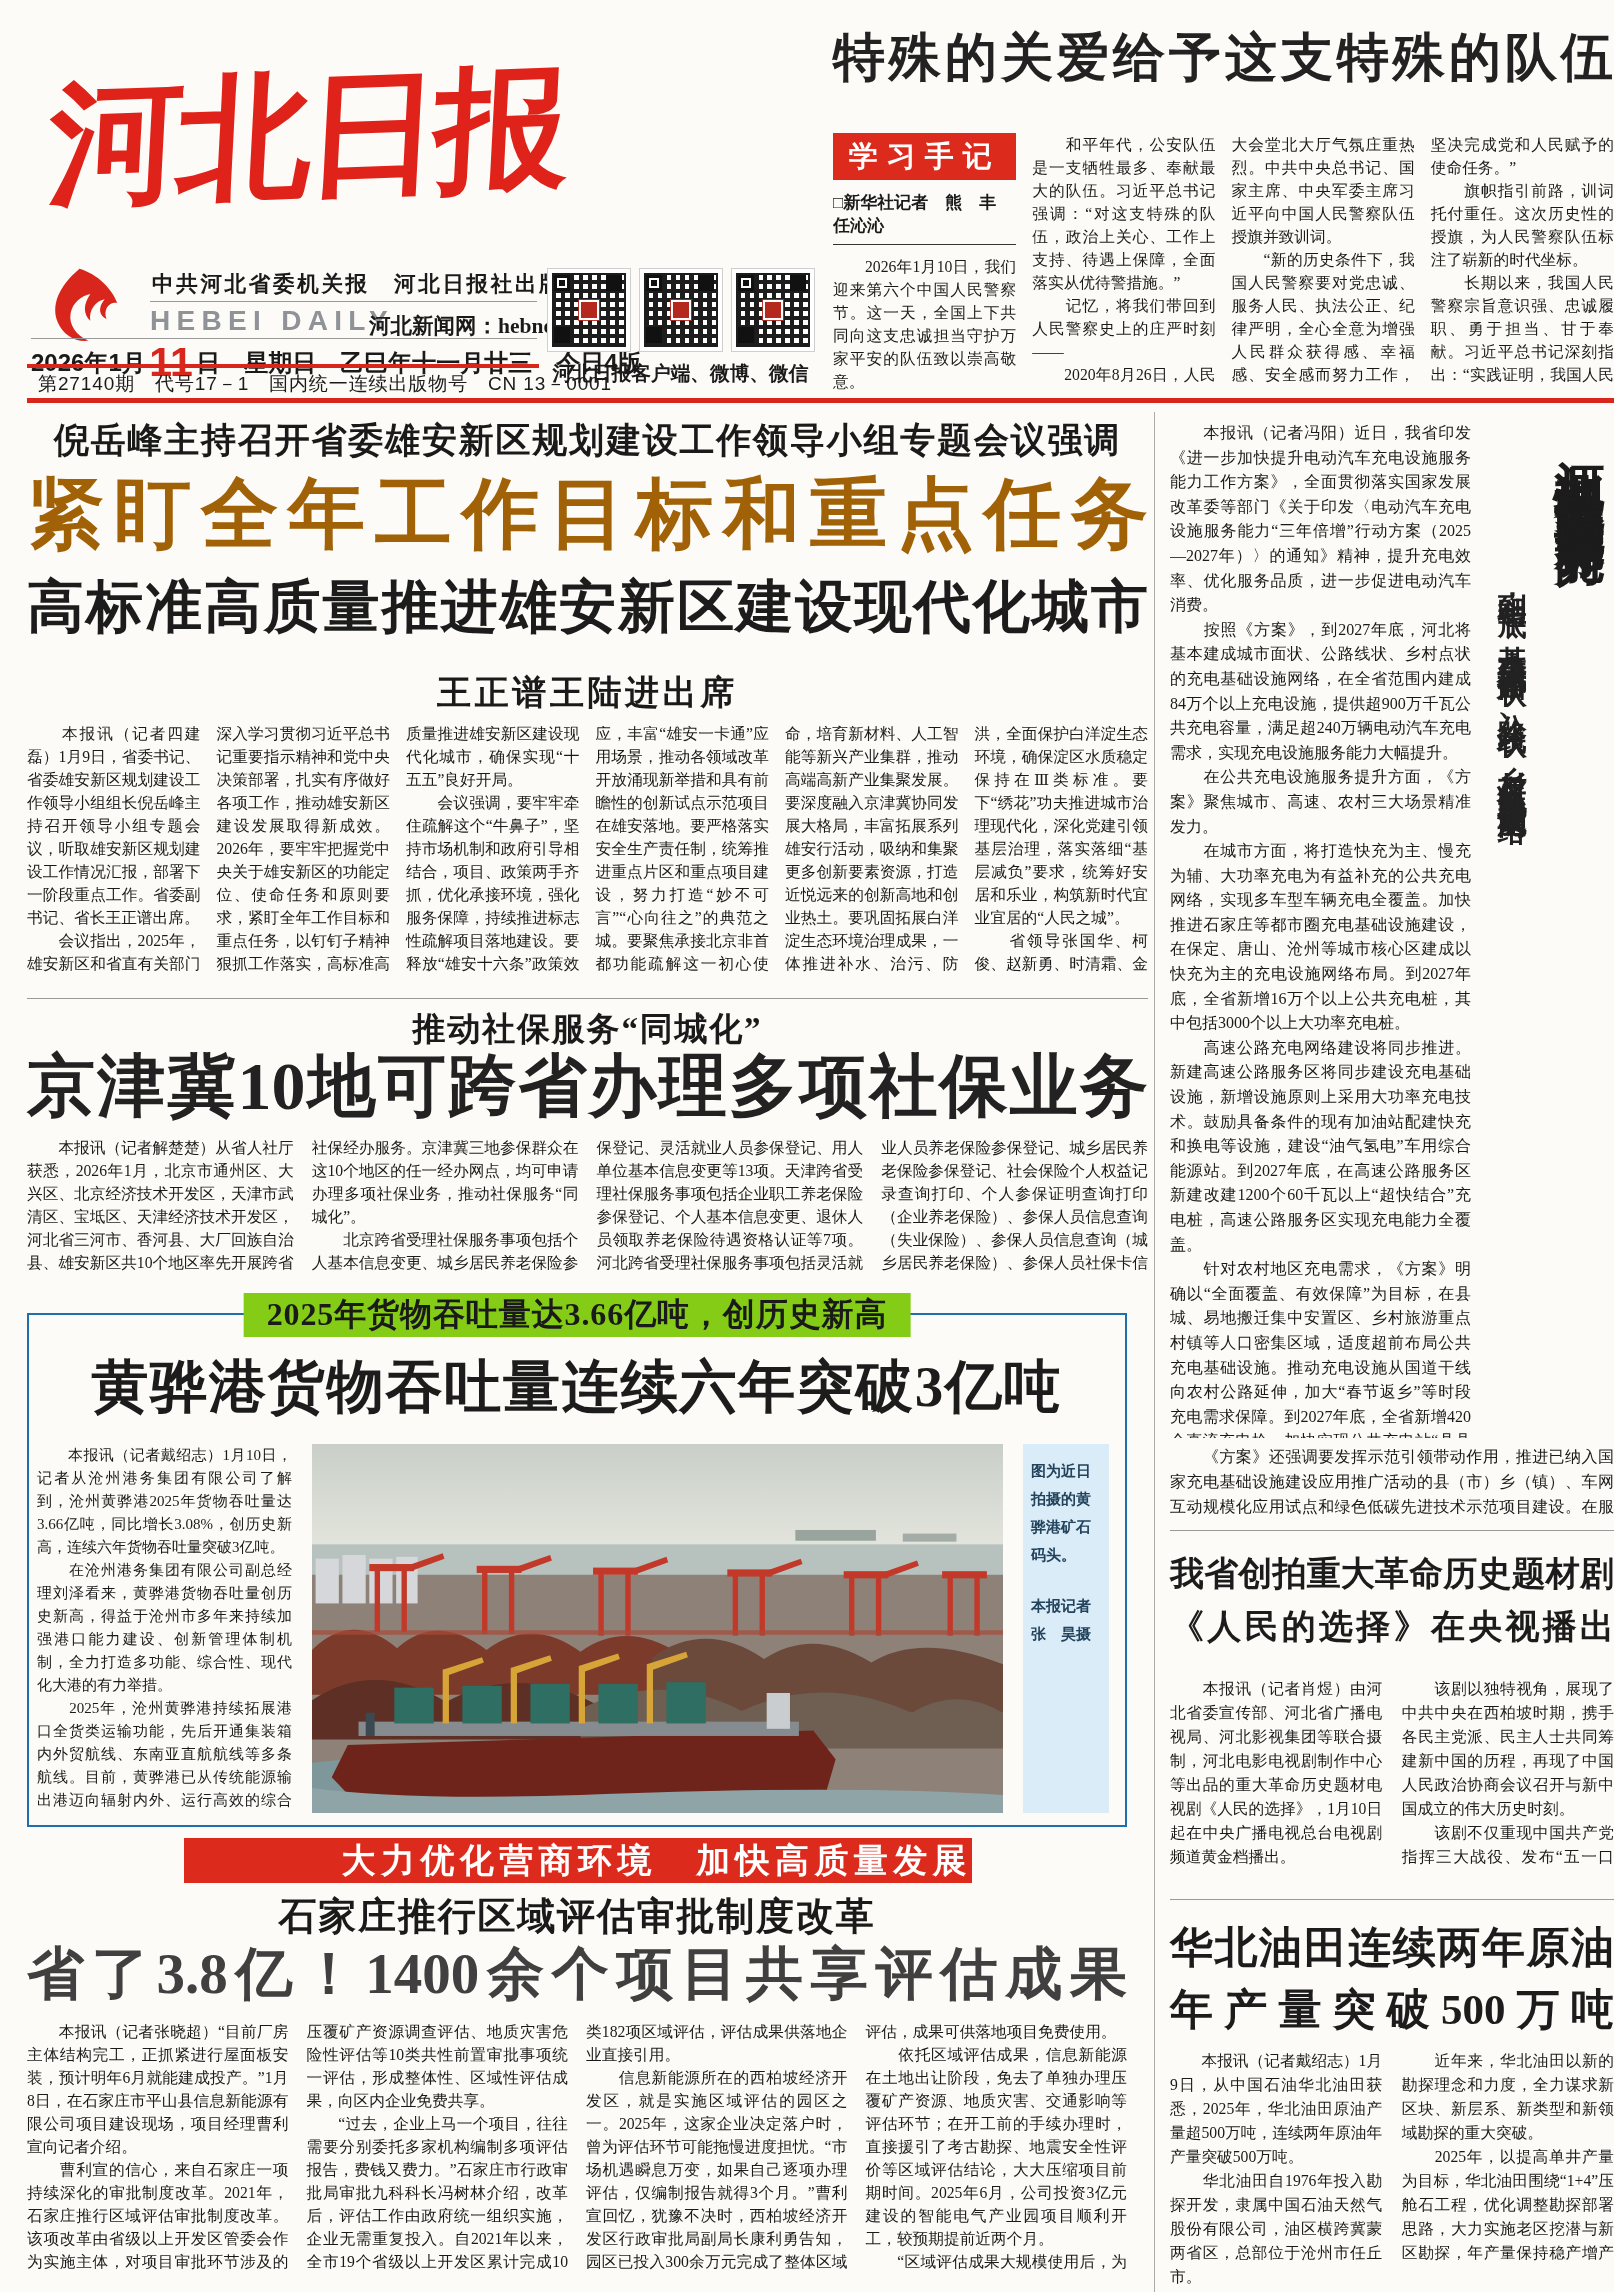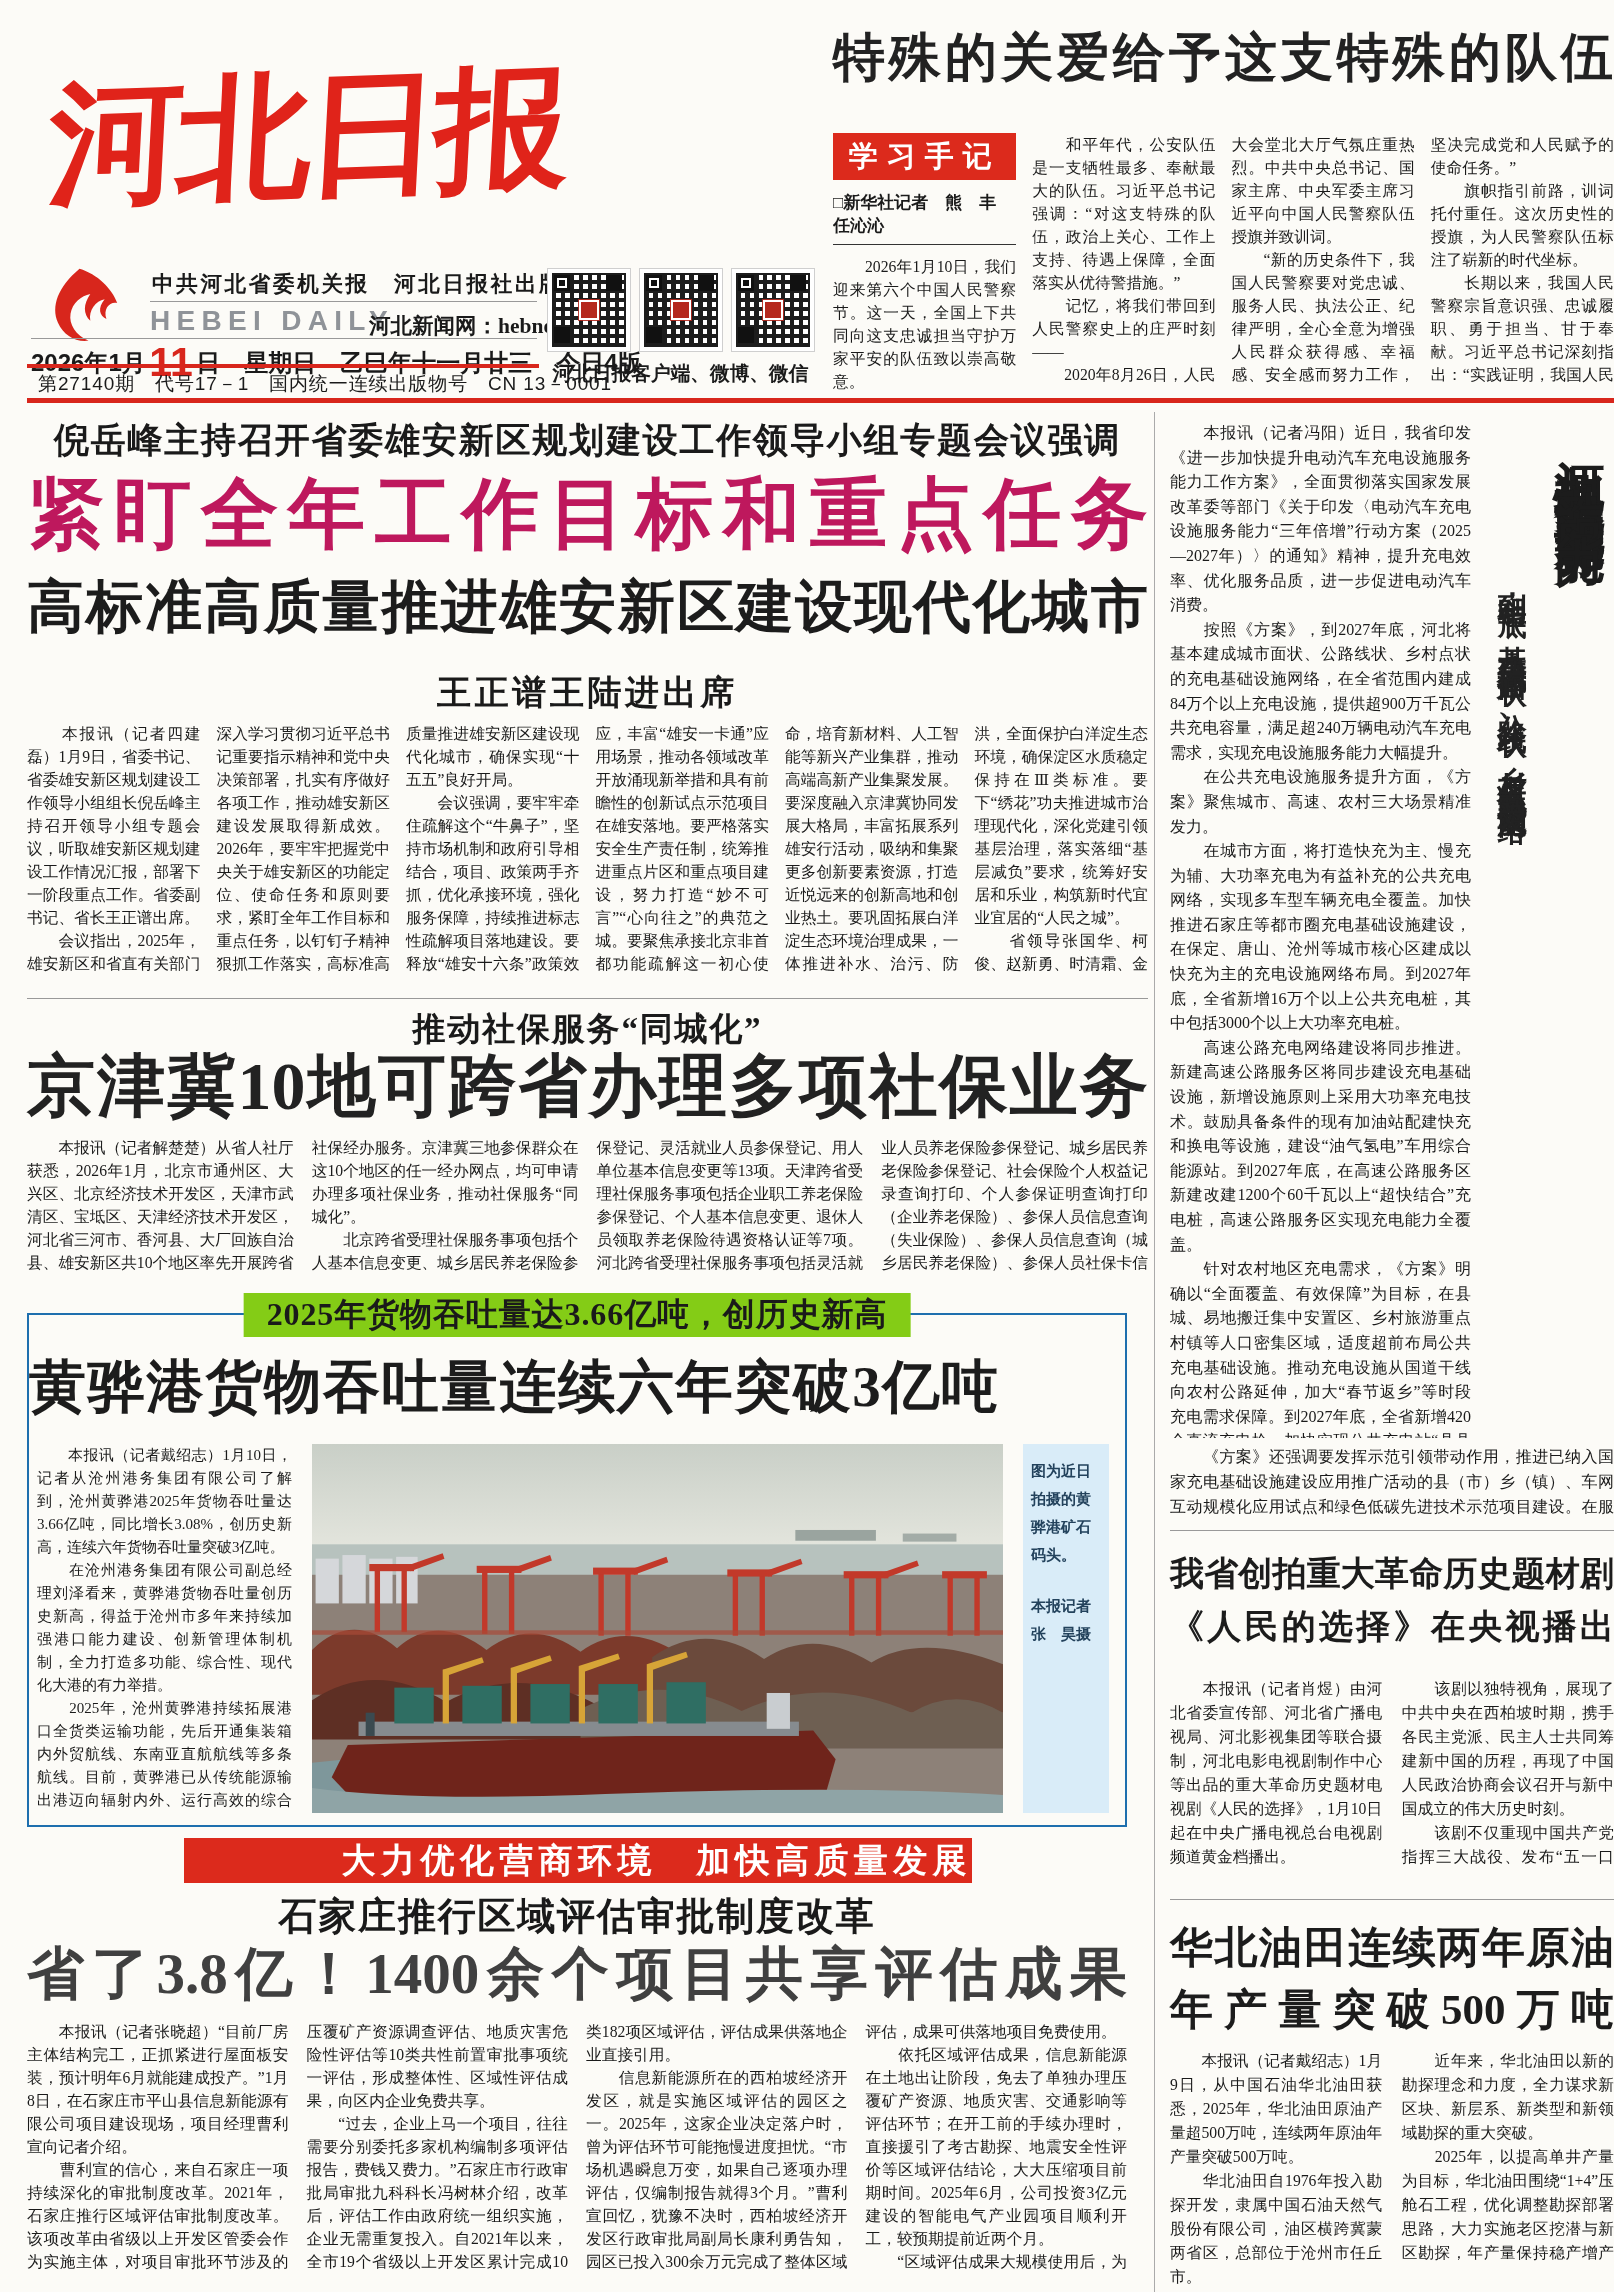--- a/index.html
+++ b/index.html
@@ -36,36 +36,36 @@
 .qr-caption{left:537px;top:360px;width:287px;text-align:center;font-size:19.7px;font-weight:bold}
 
 .police-headline{left:833px;top:23px;width:781px;font-size:52px;font-weight:900;letter-spacing:0.9px;color:#222}
 .police-cols{left:833px;top:133px;width:781px;height:262px;column-count:4;column-gap:16px;column-fill:auto;
   font-size:15.7px;line-height:23px;overflow:hidden}
 .study-tag{width:100%;height:47px;background:#dc2a1c;color:#fff;font-size:29px;font-weight:bold;
   letter-spacing:9px;text-align:center;line-height:47px;margin-bottom:10.7px;font-family:"Liberation Sans",sans-serif}
 .byline{font-size:17px;font-weight:bold;border-bottom:1.8px solid #333;padding-bottom:7.2px;margin-bottom:10px}
 
 .x-kicker{left:27px;top:417px;width:1121px;text-align:center;font-size:35px;font-weight:900;letter-spacing:1.8px}
-.x-h1{left:27px;top:469px;width:1121px;font-size:77px;font-weight:900;color:#be185d;line-height:1.15}
+.x-h1{left:27px;top:469px;width:1121px;font-size:77px;font-weight:900;color:#a16207;line-height:1.15}
 .x-h2{left:27px;top:571px;width:1121px;font-size:57px;font-weight:900;color:#1c1c1c;line-height:1.25}
 .x-att{left:27px;top:670px;width:1121px;text-align:center;font-size:34px;font-weight:bold;letter-spacing:3.6px}
 .x-body{left:27px;top:722px;width:1121px;height:270px;column-count:6;column-gap:16px;column-fill:auto;
   font-size:15.7px;line-height:23px;overflow:hidden}
 .hr-mid{left:27px;top:998px;width:1121px;height:0.9px}
 
 .s-kicker{left:27px;top:1007px;width:1121px;text-align:center;font-size:33px;font-weight:900;letter-spacing:1.8px}
 .s-head{left:27px;top:1046px;width:1121px;font-size:68px;font-weight:900;color:#222;line-height:1.2}
 .s-body{left:27px;top:1136px;width:1121px;height:158px;column-count:4;column-gap:18px;column-fill:auto;
   font-size:15.7px;line-height:23px;overflow:hidden}
 
 .port-box{left:27px;top:1313px;width:1100px;height:514px;border:2.7px solid #1e6fae;background:#fcfbf7}
 .port-kicker{position:absolute;left:50%;top:-22.4px;transform:translateX(-50%);background:#84cc16;
   padding:0 23px;font-size:32px;font-weight:900;white-space:nowrap;letter-spacing:0.9px}
-.port-head{margin-top:34px;font-size:57px;font-weight:900;letter-spacing:1.8px;color:#1c1c1c}
+.port-head{margin-top:34px;text-align:center;font-size:57px;font-weight:900;letter-spacing:1.8px;color:#1c1c1c}
 .port-row{display:flex;padding:18px 16px 0 8px;gap:20px}
 .port-text{width:269px;height:369px;font-size:15px;line-height:23px;overflow:hidden}
 .port-photo{width:691px;height:369px;flex:none}
 .port-cap{width:90px;height:369px;background:#d9ecf8;color:#23425c;font-size:15px;line-height:28px;
   padding:12.5px 8px;font-weight:bold}
 .port-cap .credit{margin-top:23px;display:block}
 
 .banner{left:184px;top:1838px;width:788px;height:45px;background:#dc2a1c;color:#fff;text-align:right;
   line-height:45px;font-size:34px;font-weight:bold;letter-spacing:5.4px}
 .p-kicker{left:27px;top:1891px;width:1100px;text-align:center;font-size:38px;font-weight:bold;letter-spacing:1.8px}

